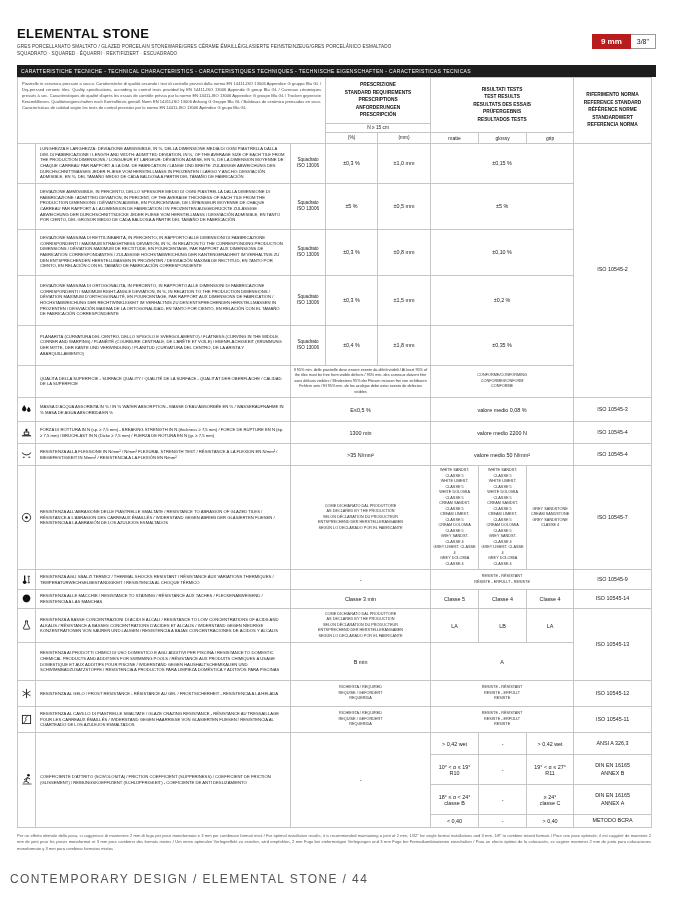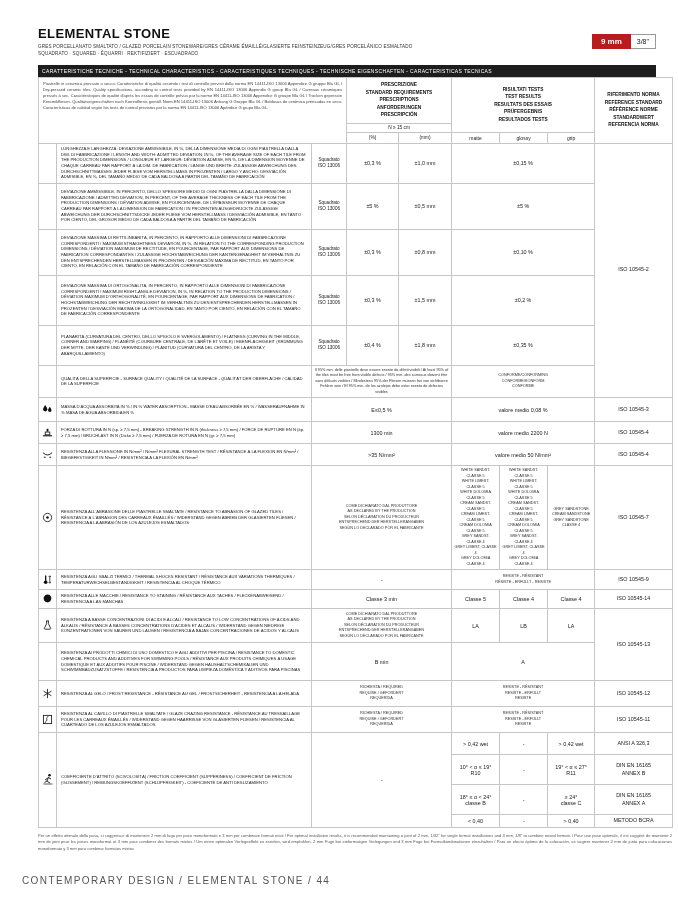--- a/index.html
+++ b/index.html
@@ -1,17 +1,17 @@
 <!DOCTYPE html>
 <html><head>
 <meta charset="utf-8">
 <style>
   * { margin:0; padding:0; box-sizing:border-box; }
   html,body { background:#ffffff; font-family:"Liberation Sans", sans-serif; color:#1a1a1a; }
-  .page { position:relative; width:678px; height:904px; background:#fff; padding:26px 22px 0 38px; overflow:hidden; }
+  .page { position:relative; width:678px; height:904px; background:#fff; padding:26px 22px 0 17px; overflow:hidden; }
 
   .title { font-size:13px; font-weight:bold; letter-spacing:.4px; color:#111; }
   .sub { font-size:4.6px; letter-spacing:.15px; color:#333; margin-top:2.5px; }
   .badge { position:absolute; top:34px; right:22px; display:flex; align-items:stretch; }
   .badge-mm { background:#b91c1c; color:#fff; font-size:8px; font-weight:bold; padding:3px 9px; display:flex; align-items:center; }
   .badge-in { border:1px solid #9a9a9a; border-left:none; color:#222; font-size:7px; padding:3px 6px; display:flex; align-items:center; }
 
   .black-bar { margin-top:9px; background:#1d1d1d; color:#fff; font-size:5px; letter-spacing:.35px; padding:3px 4px 2.5px; }
 
   table { width:634px; border-collapse:collapse; table-layout:fixed; }
@@ -24,21 +24,21 @@
 
   .icon-cell { text-align:center; vertical-align:middle; padding:0; }
   .desc { font-size:4.2px; line-height:1.35; color:#222; padding:2.5px 4px; text-align:left; vertical-align:middle; }
   .norm { font-size:4.6px; text-align:center; line-height:1.35; color:#222; }
   .val { font-size:5.4px; text-align:center; color:#1a1a1a; }
   .tiny { font-size:3.8px; line-height:1.45; text-align:center; color:#333; padding:2px; }
   .ref { font-size:5.4px; text-align:center; color:#1a1a1a; line-height:1.4; }
   .pre { white-space:pre-line; }
 
   .footnote { width:634px; font-size:4.1px; line-height:1.55; color:#555; margin-top:5px; text-align:justify; }
-  .footer { position:absolute; left:22px; bottom:18px; font-size:10px; letter-spacing:1.4px; color:#555; }
+  .footer { position:absolute; left:10px; bottom:18px; font-size:12px; letter-spacing:1.4px; color:#555; }
 
   svg { display:inline-block; }
 </style>
 </head>
 <body>
 
 <div class="page">
 
   <div>
     <h1 class="title">ELEMENTAL STONE</h1>

